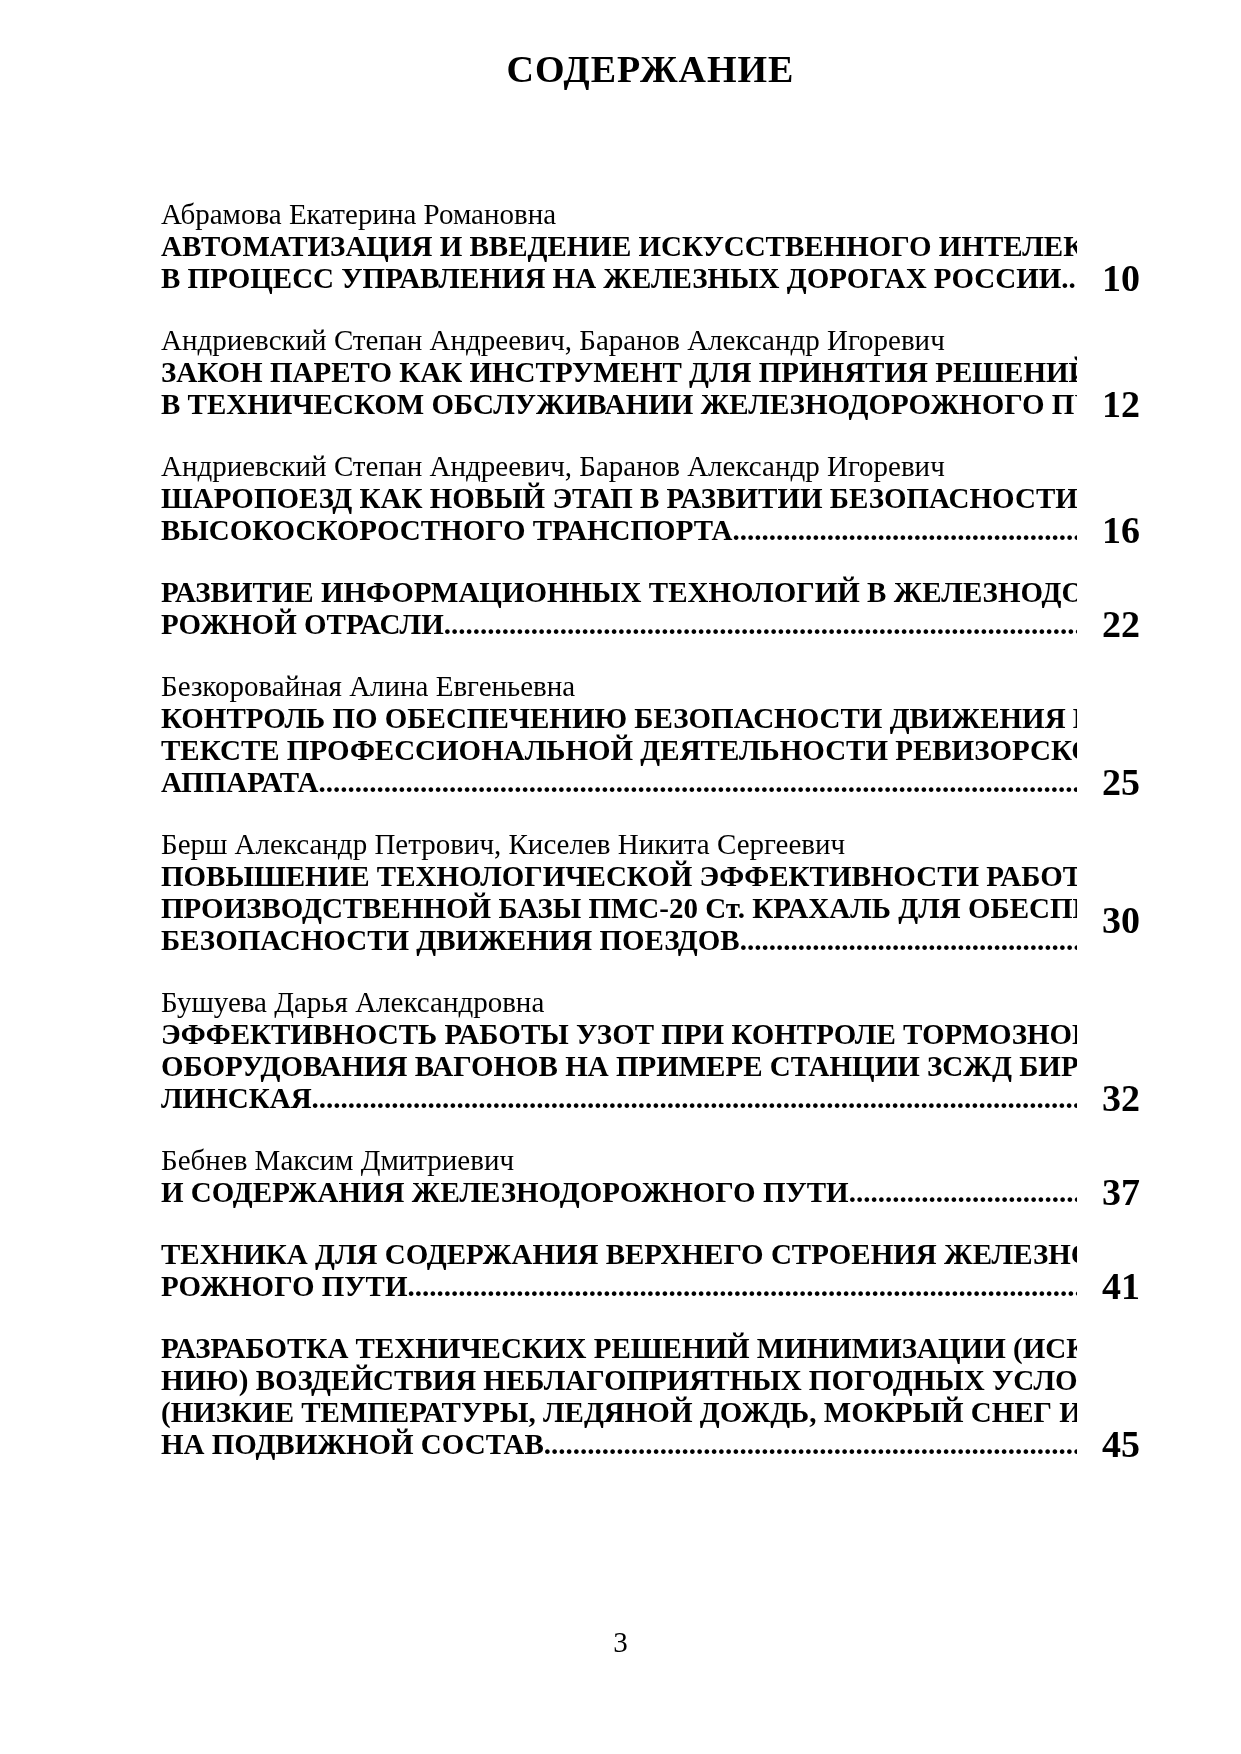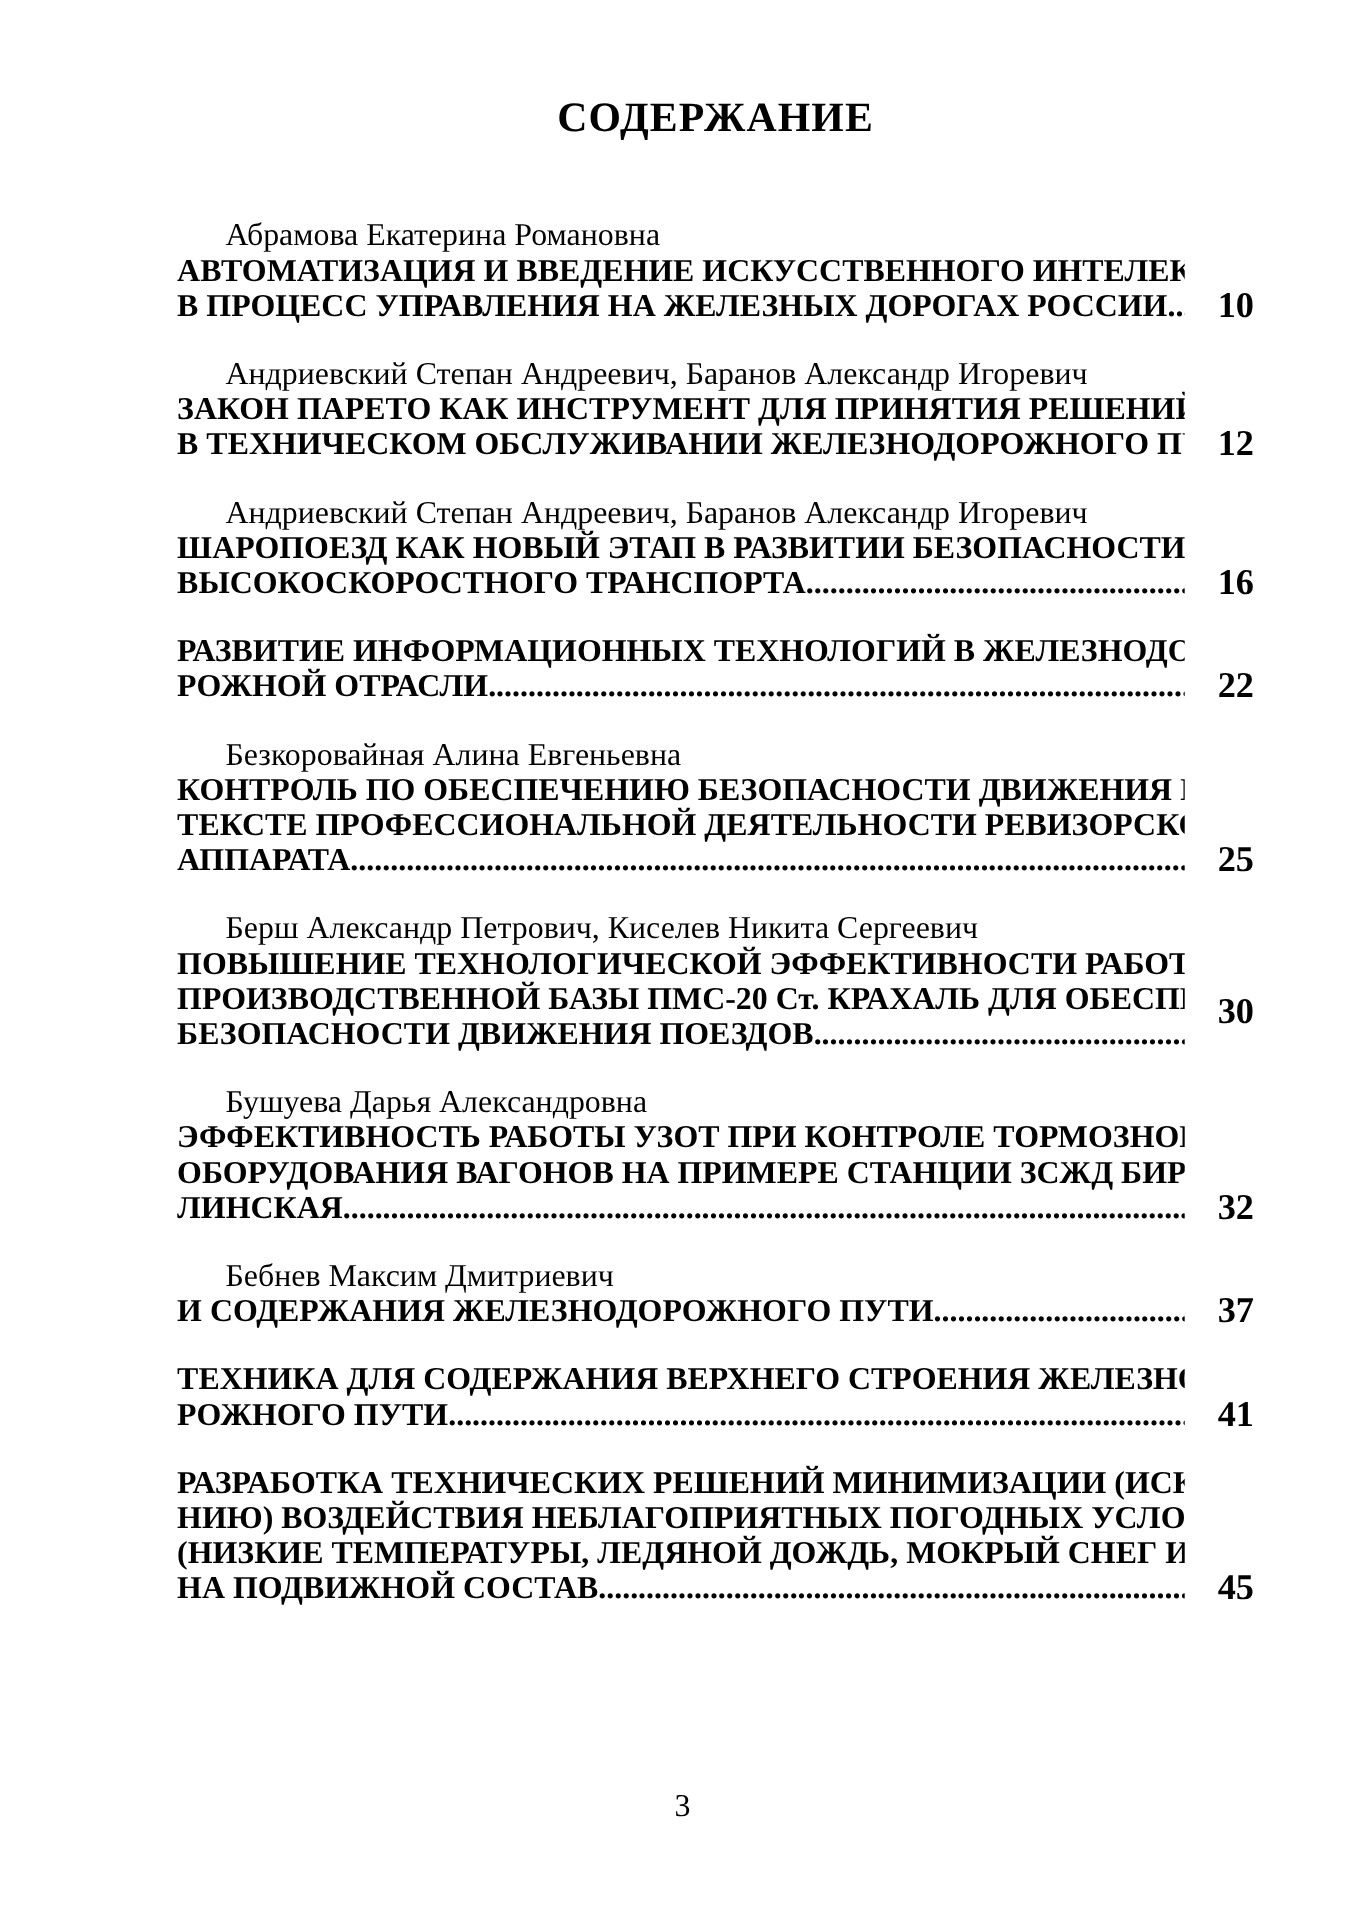--- a/index.html
+++ b/index.html
@@ -10,21 +10,21 @@
   body {
     width: 1241px;
     height: 1754px;
     position: relative;
     font-family: "Liberation Serif", "DejaVu Serif", serif;
     color: #000000;
     overflow: hidden;
   }
   .heading {
     margin: 0;
-    padding-top: 86px;
+    padding-top: 48px;
     margin-left: 161px;
     width: 979px;
     text-align: center;
     font-size: 38px;
     font-weight: bold;
     letter-spacing: 1px;
     line-height: 1.15;
   }
   .entries {
     position: absolute;
@@ -40,31 +40,30 @@
     width: 916px;
     overflow: hidden;
   }
   .entry-text > div {
     white-space: pre;
     font-size: 29px;
     line-height: 32px;
   }
   .authors {
     font-weight: normal;
-    margin-left: 44px;
   }
   .title-line {
     font-weight: bold;
   }
   .entry-page {
     flex: 1;
     display: flex;
     align-items: flex-end;
     justify-content: flex-end;
-    font-size: 33px;
+    font-size: 38px;
     line-height: 32px;
     font-weight: bold;
   }
   
   .entry:nth-child(6) .entry-page {
     padding-bottom: 20px;
     text-align: center;
   }
   .footer-page-num {
     position: absolute;

